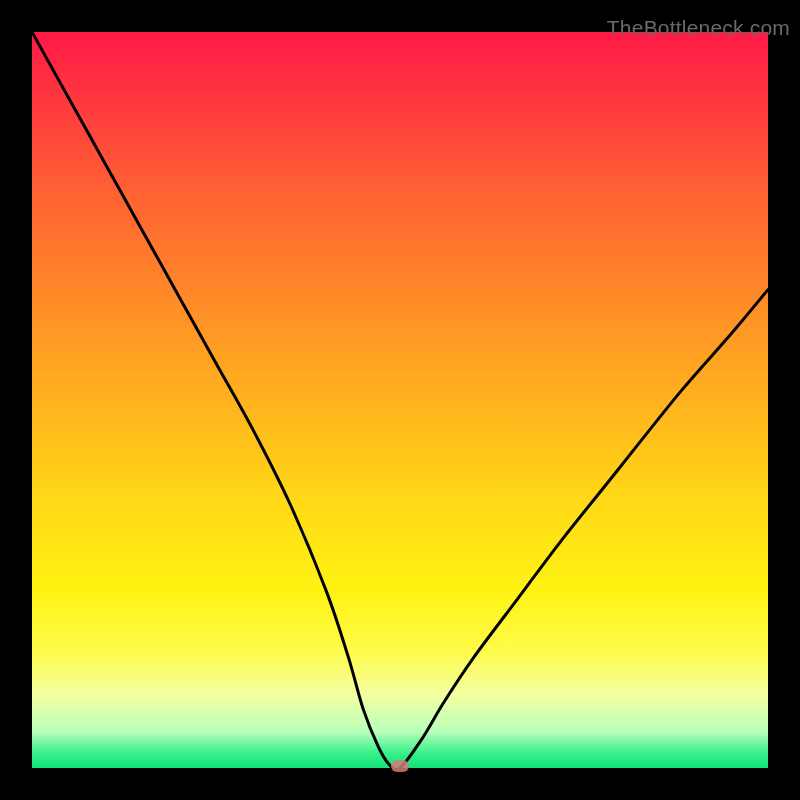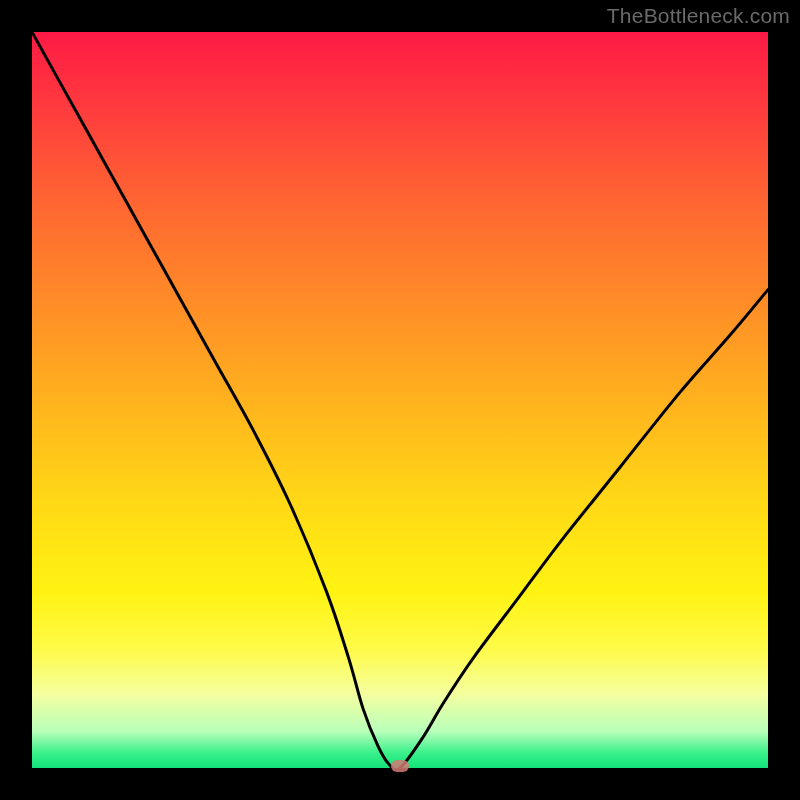--- a/index.html
+++ b/index.html
@@ -54,21 +54,21 @@
     position: absolute;
     width: 18px;
     height: 12px;
     border-radius: 6px / 6px;
     background: #d47a74;
     opacity: 0.85;
     pointer-events: none;
   }
   .watermark {
     position: absolute;
-    top: 4px;
+    top: 16px;
     right: 10px;
     color: #6a6a6a;
     font-size: 21px;
     font-weight: 500;
     letter-spacing: 0.2px;
     user-select: none;
   }
 </style>
 </head>
 <body>

